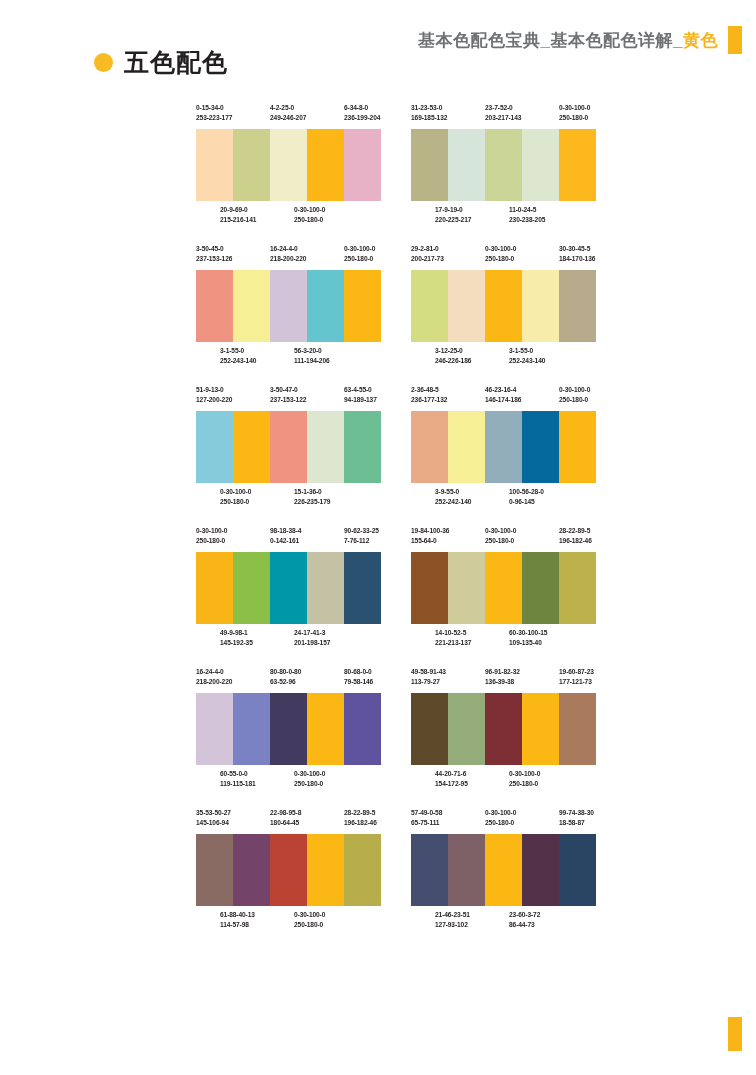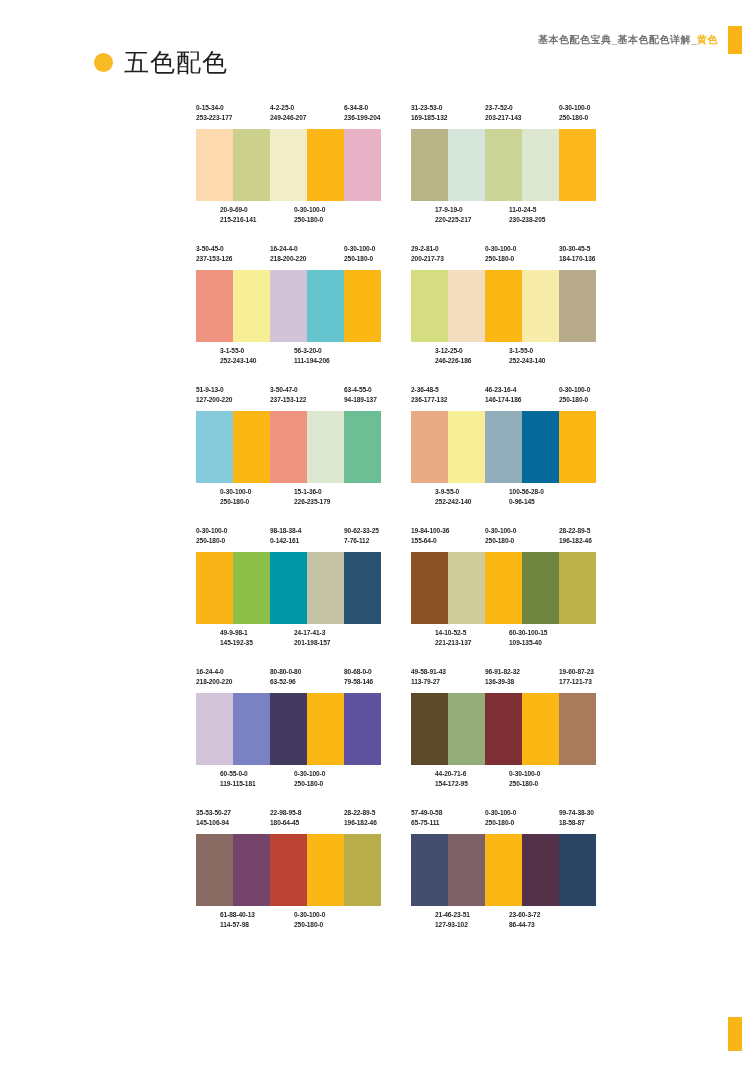--- a/index.html
+++ b/index.html
@@ -25,21 +25,21 @@
   
   .header {
     position: absolute;
     top: 26px;
     right: 14px;
     display: flex;
     align-items: center;
     height: 28px;
   }
   .header-text {
-    font-size: 10px;
+    font-size: 17px;
     font-weight: bold;
     color: #6f7173;
     letter-spacing: 0.5px;
     white-space: nowrap;
   }
   .header-text .accent {
     color: #f9b418;
   }
   .header-tab {
     width: 14px;
@@ -58,21 +58,21 @@
   }
   .title-bullet {
     width: 19px;
     height: 19px;
     border-radius: 50%;
     background: #f9bb24;
     margin-right: 11px;
   }
   .title-text {
     font-size: 25px;
-    font-weight: normal;
+    font-weight: bold;
     color: #231f20;
     letter-spacing: 1px;
     line-height: 1;
   }
 
   
   .grid {
     position: absolute;
     top: 103px;
     left: 196px;

